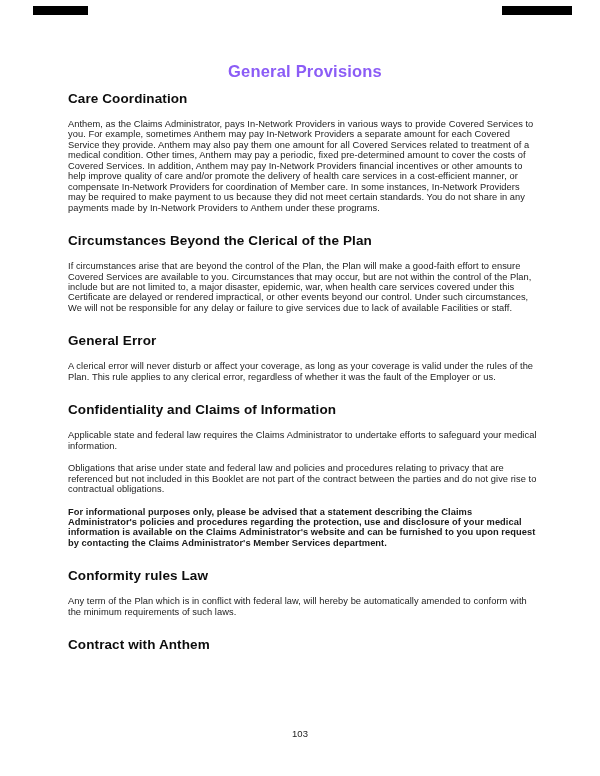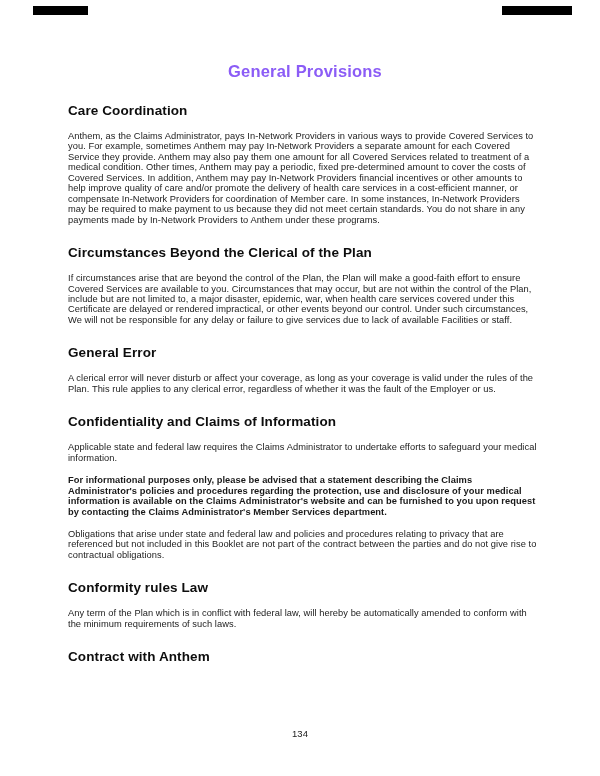--- a/index.html
+++ b/index.html
@@ -40,21 +40,21 @@
     letter-spacing: 0.2px;
   }
   .section-heading {
     margin: 20px 0 12px 0;
     font-size: 13.5px;
     font-weight: bold;
     color: #0d0d0d;
     line-height: 16px;
     letter-spacing: 0.1px;
   }
-  .section-heading.first { margin-top: 22px; }
+  .section-heading.first { margin-top: 10px; }
   .para {
     margin: 0 4px 12px 0;
     font-size: 9.3px;
     line-height: 10.45px;
     letter-spacing: 0.05px;
     color: #222;
   }
   .para.bold {
     font-weight: bold;
     color: #1a1a1a;
@@ -83,23 +83,23 @@
   <p class="para">Anthem, as the Claims Administrator, pays In-Network Providers in various ways to provide Covered Services to you.  For example, sometimes Anthem may pay In-Network Providers a separate amount for each Covered Service they provide.  Anthem may also pay them one amount for all Covered Services related to treatment of a medical condition.   Other times, Anthem may pay a periodic, fixed pre-determined amount to cover the costs of Covered Services. In addition, Anthem may pay In-Network Providers financial incentives or other amounts to help improve quality of care and/or promote the delivery of health care services in a cost-efficient manner, or compensate In-Network Providers for coordination of Member care.    In some instances, In-Network Providers may be required to make payment to us because they did not meet certain standards.   You do not share in any payments made by In-Network Providers to Anthem under these programs.</p>
 
   <h2 class="section-heading">Circumstances Beyond the Clerical of the Plan</h2>
   <p class="para">If circumstances arise that are beyond the control of the Plan, the Plan will make a good-faith effort to ensure Covered Services are available to you.  Circumstances that may occur, but are not within the control of the Plan, include but are not limited to, a major disaster, epidemic, war, when health care services covered under this Certificate are delayed or rendered impractical, or other events beyond our control.  Under such circumstances, We will not be responsible for any delay or failure to give services due to lack of available Facilities or staff.</p>
 
   <h2 class="section-heading">General Error</h2>
   <p class="para">A clerical error will never disturb or affect your coverage, as long as your coverage is valid under the rules of the Plan.  This rule applies to any clerical error, regardless of whether it was the fault of the Employer or us.</p>
 
   <h2 class="section-heading">Confidentiality and Claims of Information</h2>
   <p class="para">Applicable state and federal law requires the Claims Administrator to undertake efforts to safeguard your medical information.</p>
+  <p class="para">Obligations that arise under state and federal law and policies and procedures relating to privacy that are referenced but not included in this Booklet are not part of the contract between the parties and do not give rise to contractual obligations.</p>
   <p class="para bold">For informational purposes only, please be advised that a statement describing the Claims Administrator's policies and procedures regarding the protection, use and disclosure of your medical information is available on the Claims Administrator's website and can be furnished to you upon request by contacting the Claims Administrator's Member Services department.</p>
-  <p class="para">Obligations that arise under state and federal law and policies and procedures relating to privacy that are referenced but not included in this Booklet are not part of the contract between the parties and do not give rise to contractual obligations.</p>
 
   <h2 class="section-heading">Conformity rules Law</h2>
   <p class="para">Any term of the Plan which is in conflict with federal law, will hereby be automatically amended to conform with the minimum requirements of such laws.</p>
 
   <h2 class="section-heading">Contract with Anthem</h2>
 
-  <div class="page-number">134</div>
+  <div class="page-number">103</div>
 
 </div>
 
 </body></html>

